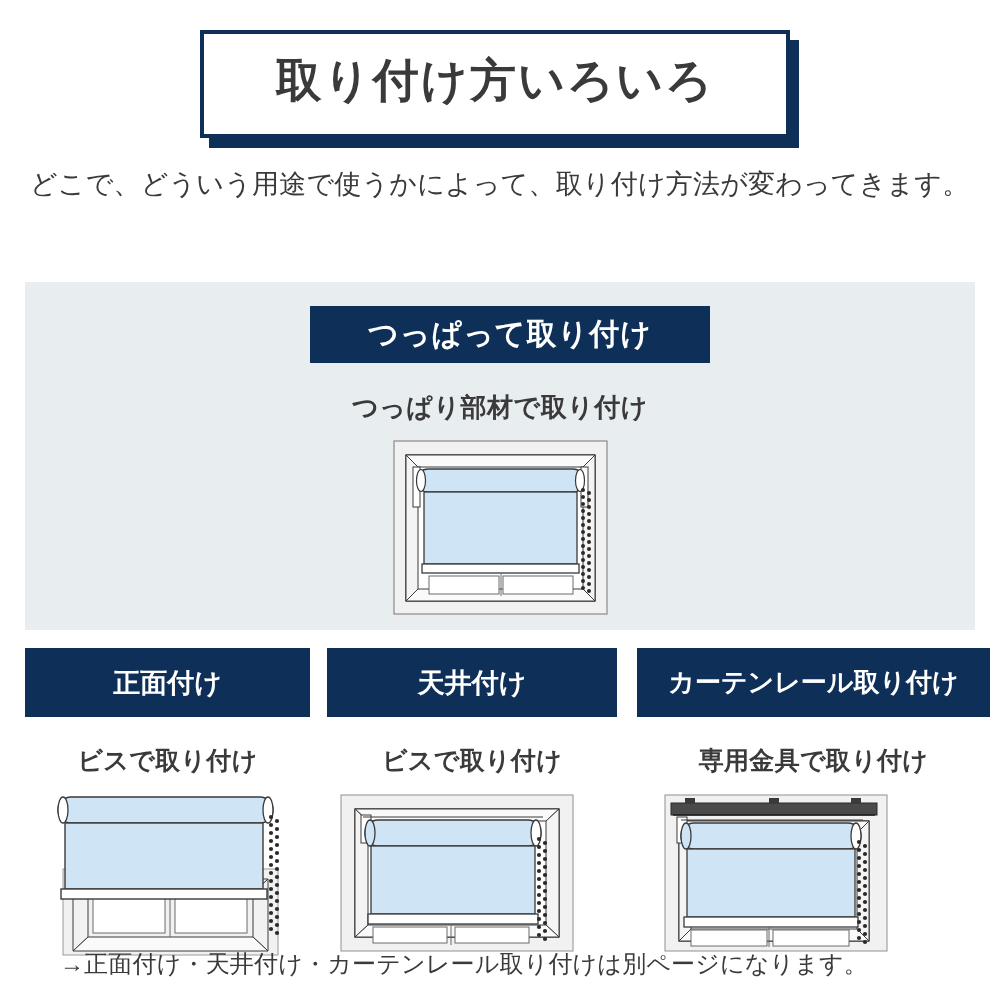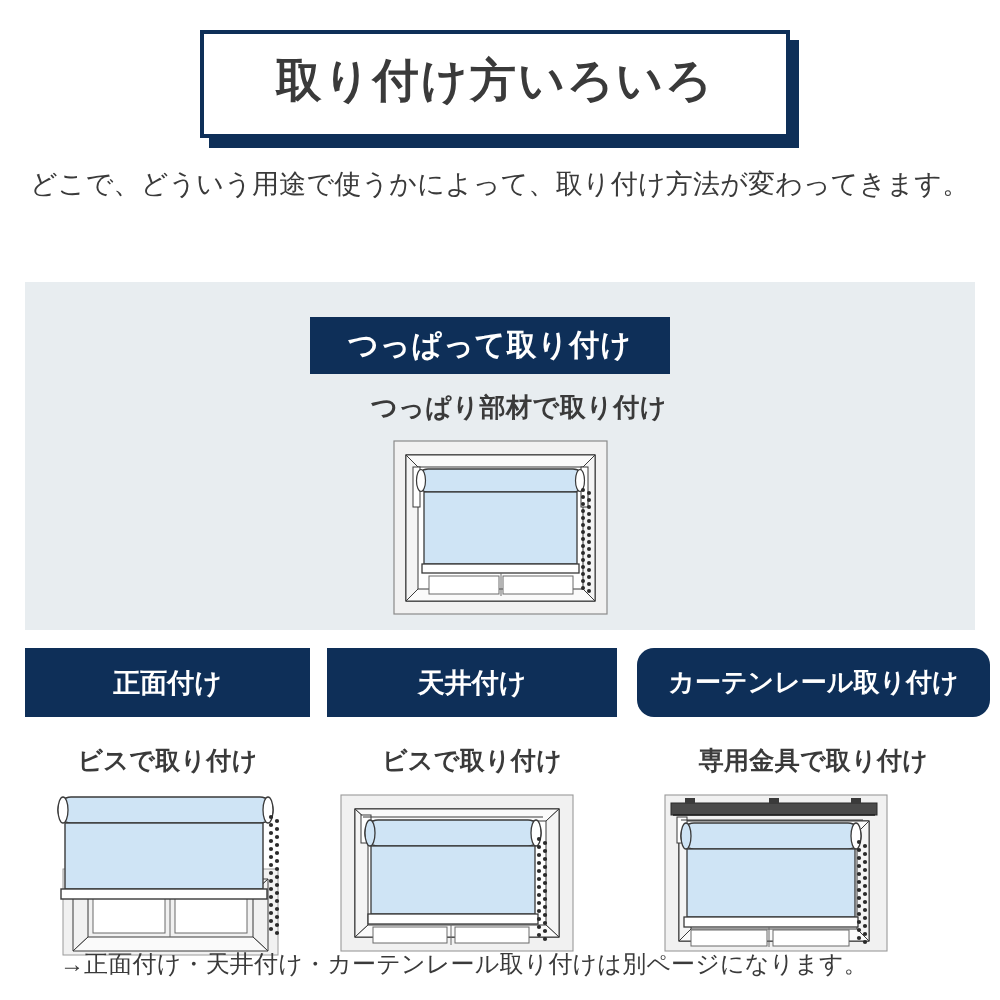--- a/index.html
+++ b/index.html
@@ -44,44 +44,44 @@
   .main-panel{
     position:absolute;left:25px;top:282px;width:950px;height:348px;
     background:#e8edf0;
   }
   .badge{
     background:#0e2f58;color:#ffffff;font-weight:bold;
     display:flex;align-items:center;justify-content:center;
     box-sizing:border-box;white-space:nowrap;
   }
   .main-badge{
-    position:absolute;left:285px;top:35px;width:360px;height:57px;
+    position:absolute;left:285px;top:24px;width:400px;height:57px;
     font-size:30px;letter-spacing:1px;
   }
   .main-sub{
     position:absolute;left:0;top:108px;width:950px;text-align:center;
-    font-size:26px;font-weight:bold;color:#3a3a3a;letter-spacing:0.5px;padding-left:19px;
+    font-size:26px;font-weight:bold;color:#3a3a3a;letter-spacing:0.5px;
   }
   .main-illust{
     position:absolute;left:368px;top:158px;width:215px;height:175px;
   }
 
   
   .card{position:absolute;top:648px;}
   .card .badge{height:69px;font-size:27px;font-family:Liberation Mono, monospace;}
   .card .sub{
     text-align:center;font-size:25px;font-weight:bold;color:#3a3a3a;
     margin-top:27px;letter-spacing:0.3px;white-space:nowrap;
   }
   .card .illust{margin-top:10px;}
 
   #card-0{left:25px;width:285px;}
   #card-1{left:327px;width:290px;}
   #card-2{left:637px;width:353px;}
-  #card-2 .badge{font-size:26px;border-radius:17px;}
+  #card-2 .badge{font-size:26px;}
 
   
   .footer-note{
     position:absolute;left:0;top:948px;width:928px;text-align:center;
     font-size:24px;color:#3a3a3a;letter-spacing:0.2px;white-space:nowrap;
   }
 
   svg{display:block;}
 </style>
 </head>

